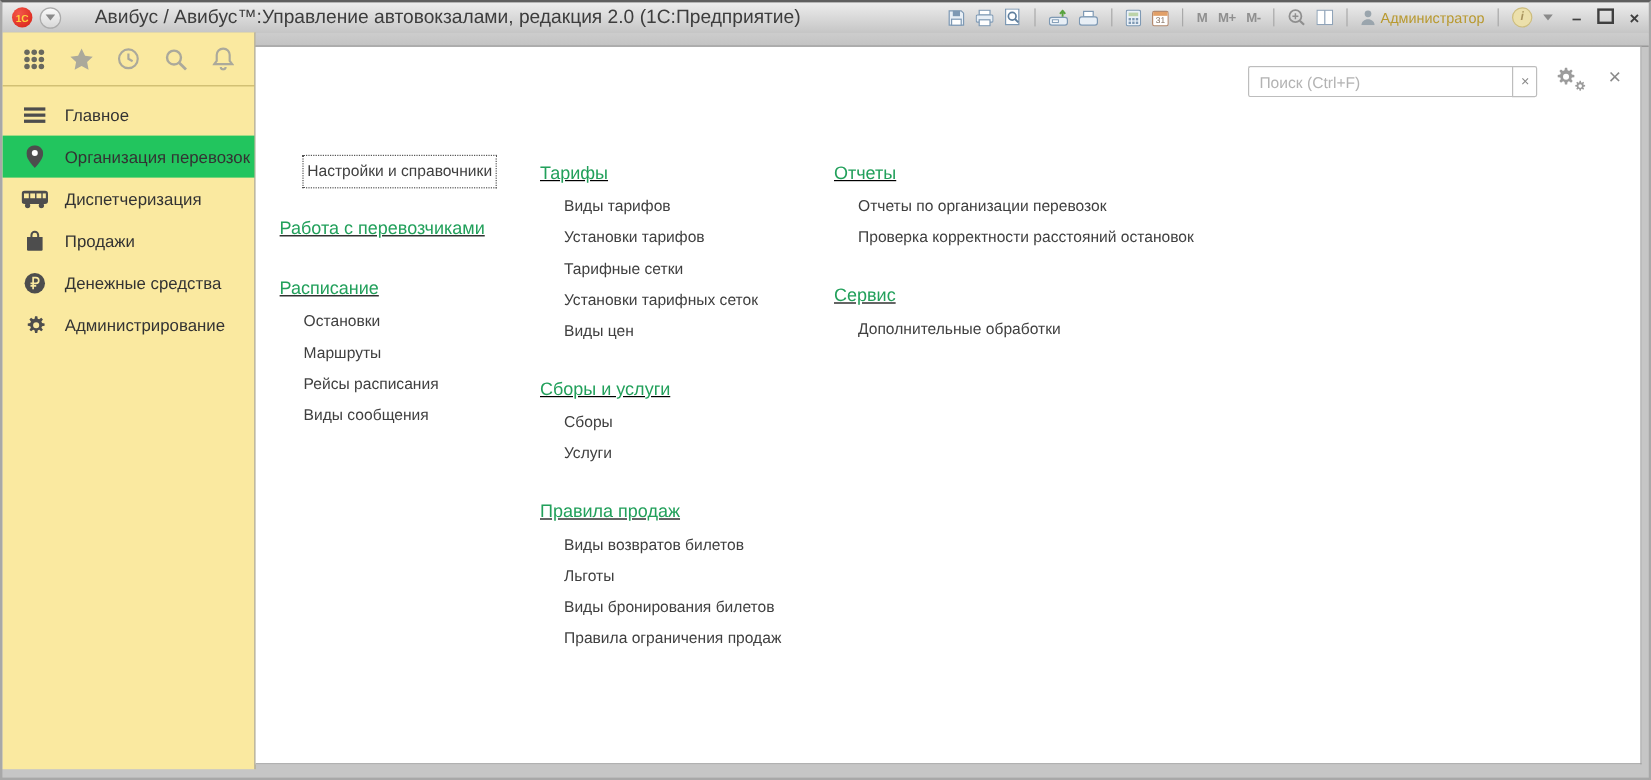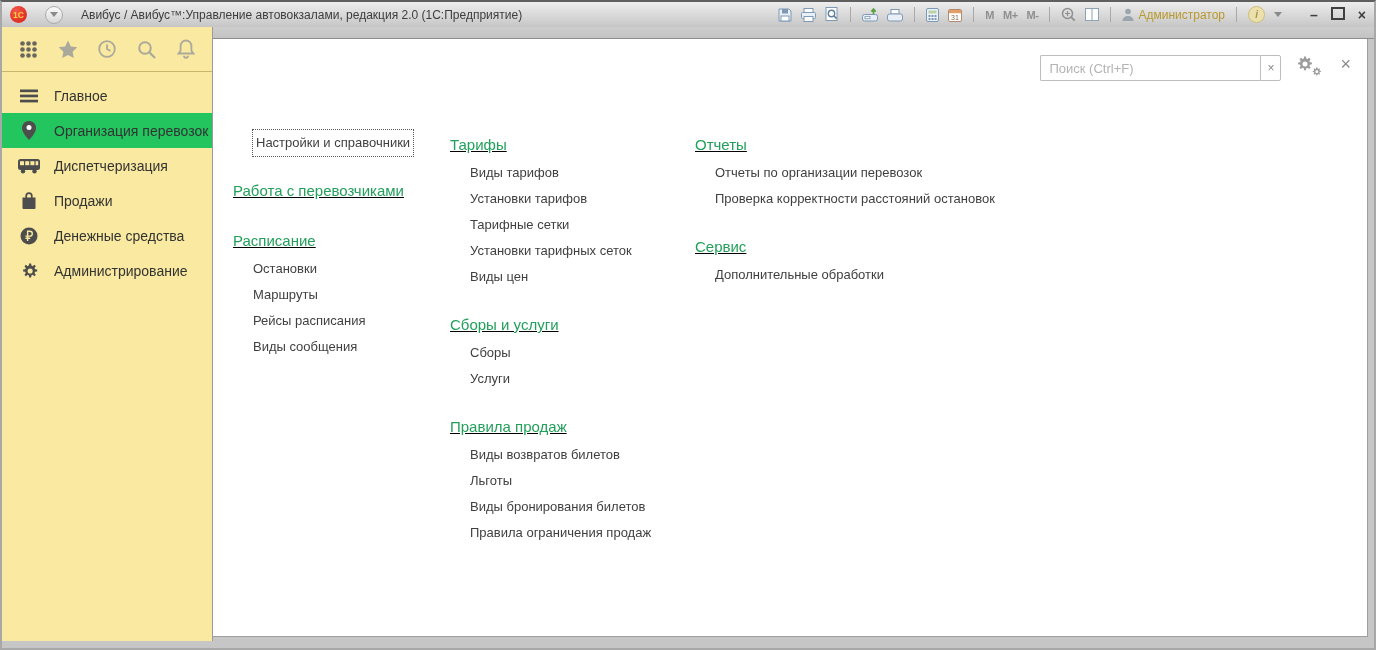--- a/index.html
+++ b/index.html
@@ -1,27 +1,27 @@
 <!DOCTYPE html>
 <html><head>
 <meta charset="utf-8">
 <style>
   html,body{margin:0;padding:0;background:#9a9a9a;font-family:"Liberation Sans",sans-serif;}
   .window{position:relative;width:1376px;height:650px;box-sizing:border-box;
     border:2px solid #a8a8a8;border-top:2px solid #5f5f5f;background:#c6c6c6;overflow:hidden;}
   
   .titlebar{position:absolute;top:0;left:0;right:0;height:25px;
     background:linear-gradient(#ededed,#c6c6c6);display:flex;align-items:center;
-    padding:0 8px;gap:18px;border-bottom:1px solid #b5b5b5;}
+    padding:0 8px;gap:6px;border-bottom:1px solid #b5b5b5;}
   .logo1c{width:17px;height:17px;border-radius:50%;background:radial-gradient(circle at 35% 30%,#f4564a,#d61f14);
     color:#ffd23e;font-size:8.5px;font-weight:bold;display:flex;align-items:center;justify-content:center;flex:0 0 auto;}
   .sysbtn{width:16px;height:16px;border-radius:50%;background:linear-gradient(#fafafa,#d8d8d8);
     border:1px solid #ababab;display:flex;align-items:center;justify-content:center;}
   .caret{width:0;height:0;border-left:4px solid transparent;border-right:4px solid transparent;border-top:5px solid #8a8a8a;}
-  .wtitle{font-size:12px;color:#3d3d3d;margin-left:0;white-space:nowrap;}
+  .wtitle{font-size:16px;color:#3d3d3d;margin-left:22px;white-space:nowrap;}
   .tb-spacer{flex:1;}
   .tb-icons{display:flex;align-items:center;gap:9px;}
   .tbtn{display:flex;align-items:center;justify-content:center;height:18px;cursor:default;}
   .sep{width:1px;height:15px;background:#a9a9a9;margin:0 2px;}
   .mem{font-size:11px;font-weight:bold;color:#8f8f8f;letter-spacing:-0.5px;}
   .user{gap:4px;font-size:12px;color:#b8992f;}
   .info-circle{width:15px;height:15px;border-radius:50%;background:#ece0ab;border:1px solid #cdbd7e;
     color:#a8935d;font-size:10px;font-weight:bold;font-style:italic;display:flex;align-items:center;justify-content:center;}
   .winctl{display:flex;align-items:center;gap:13px;margin-left:10px;}
   .winctl span{color:#3f3f3f;font-size:14px;font-weight:bold;line-height:1;}

